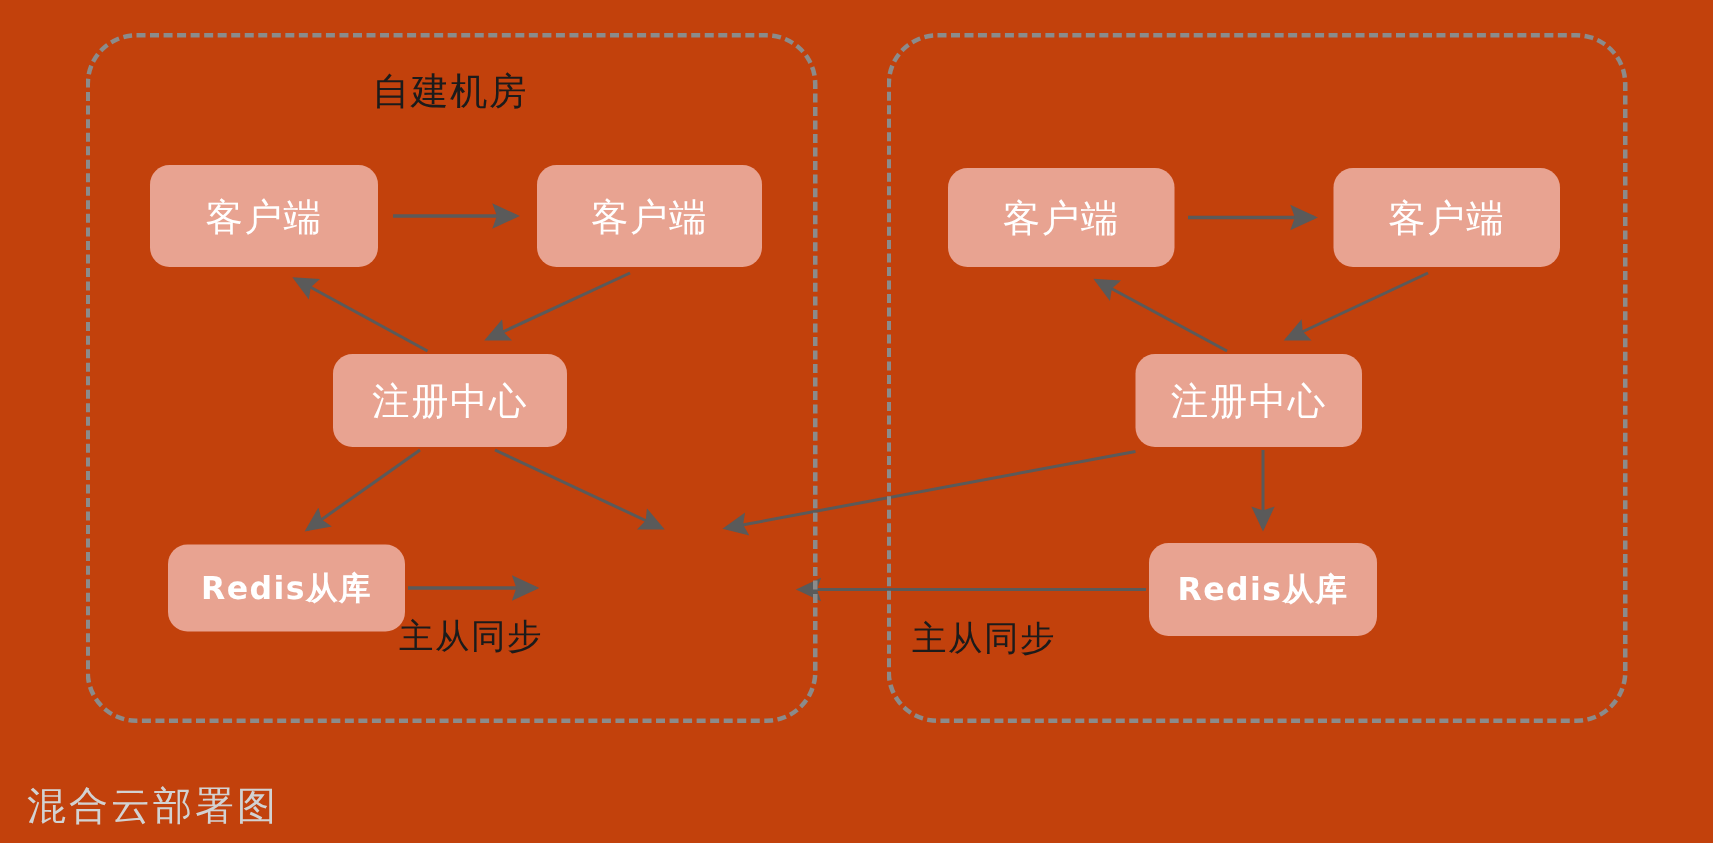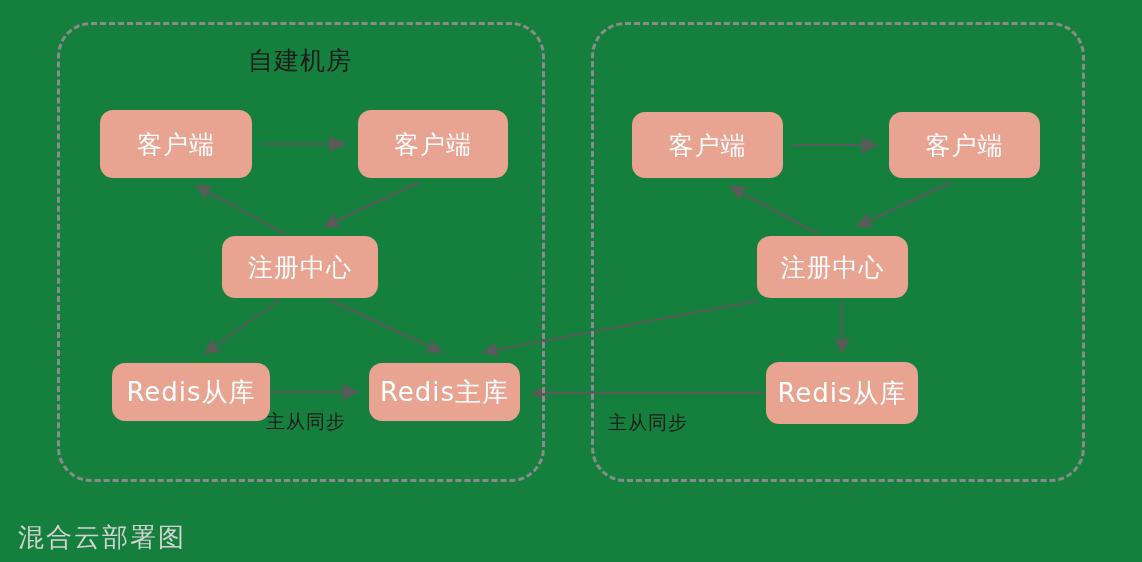--- a/index.html
+++ b/index.html
@@ -7,21 +7,21 @@
     padding: 0;
     background: #ffffff;
   }
   body {
     font-family: "Liberation Sans", sans-serif;
   }
   #canvas {
     position: relative;
     width: 1142px;
     height: 562px;
-    background: #15803d;
+    background: #c2410c;
     overflow: hidden;
   }
   svg.layer {
     position: absolute;
     left: 0;
     top: 0;
     width: 1142px;
     height: 562px;
   }
   .panel {
@@ -48,26 +48,27 @@
     align-items: center;
     justify-content: center;
     color: #ffffff;
     font-family: "DejaVu Sans", sans-serif;
     font-size: 25px;
     letter-spacing: 1px;
     box-sizing: border-box;
     white-space: nowrap;
   }
   .node.small-font {
-    font-size: 26px;
+    font-size: 21px;
+    font-weight: bold;
   }
   .edge-label {
     position: absolute;
     font-family: Liberation Serif, serif;
-    font-size: 19px;
+    font-size: 23px;
     color: #1b1b1b;
     white-space: nowrap;
     letter-spacing: 1px;
   }
   .caption {
     position: absolute;
     width: 100%;
     font-family: Liberation Sans, sans-serif;
     font-size: 26px;
     color: #d2d2d2;
@@ -119,21 +120,20 @@
   <div class="panel" style="left:591px; top:22px; width:494px; height:460px;"></div>
 
   <div class="node" style="left:100px; top:110px; width:152px; height:68px;">客户端</div>
 
   <div class="node" style="left:358px; top:110px; width:150px; height:68px;">客户端</div>
 
   <div class="node" style="left:222px; top:236px; width:156px; height:62px;">注册中心</div>
 
   <div class="node small-font" style="left:112px; top:363px; width:158px; height:58px;">Redis从库</div>
 
-  <div class="node small-font" style="left:369px; top:363px; width:151px; height:58px;">Redis主库</div>
 
   <div class="edge-label" style="left:266px; top:409px;">主从同步</div>
 
   <div class="node" style="left:632px; top:112px; width:151px; height:66px;">客户端</div>
 
   <div class="node" style="left:889px; top:112px; width:151px; height:66px;">客户端</div>
 
   <div class="node" style="left:757px; top:236px; width:151px; height:62px;">注册中心</div>
 
   <div class="node small-font" style="left:766px; top:362px; width:152px; height:62px;">Redis从库</div>

